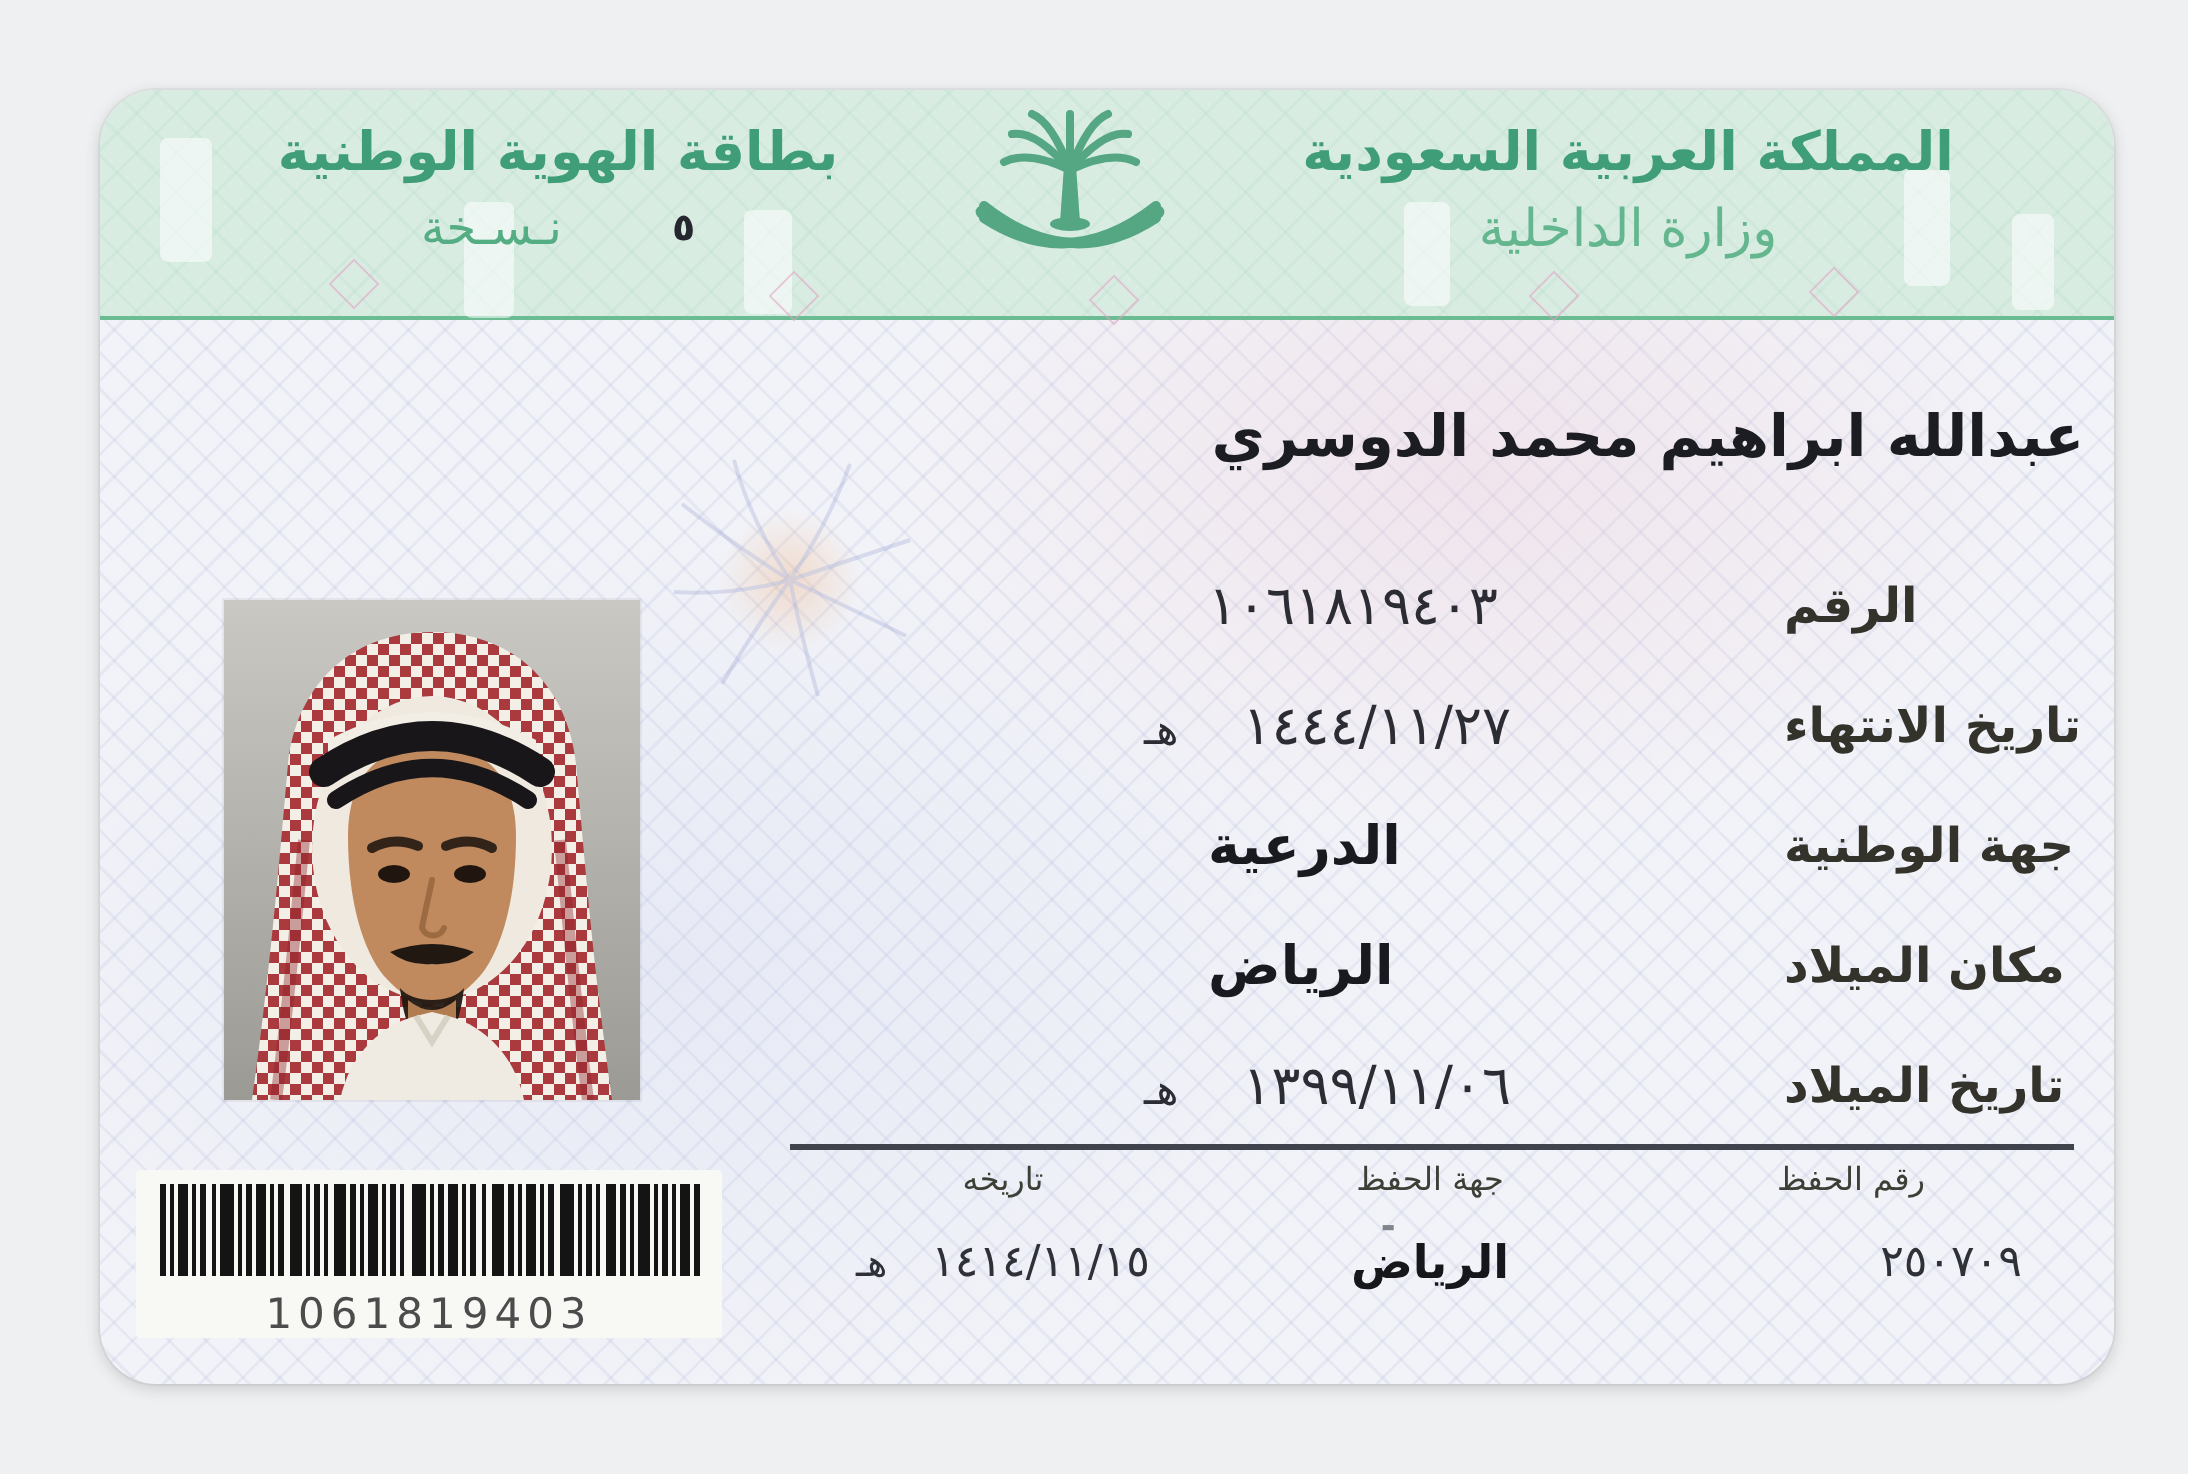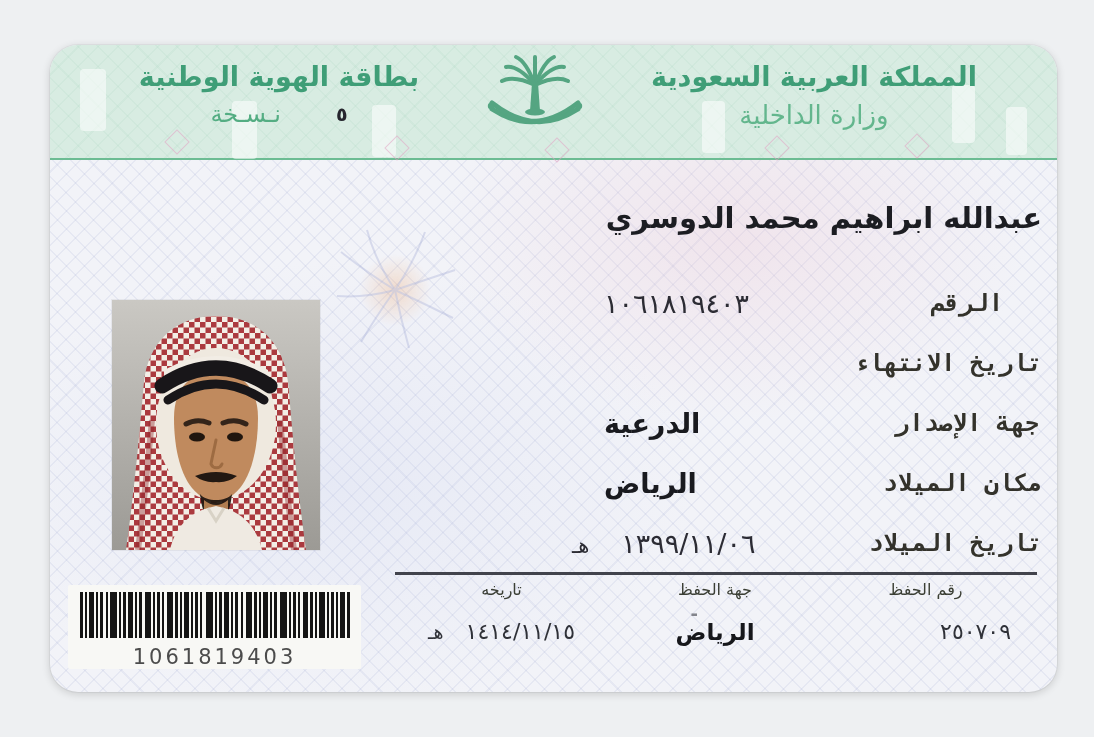--- a/index.html
+++ b/index.html
@@ -35,21 +35,21 @@
   .copylabel{font-size:24px;color:#54ad83;}
   .copynum{font-size:19px;color:#26262e;font-weight:bold;}
   .emblem{position:absolute;left:430px;top:4px;width:110px;height:106px;opacity:.92;}
   .ghost{position:absolute;background:rgba(255,255,255,.55);border-radius:4px;}
   .diamond{position:absolute;width:16px;height:16px;border:1.5px solid rgba(226,160,195,.55);transform:rotate(45deg);}
   
   .name{position:absolute;top:156px;right:15px;left:330px;direction:rtl;text-align:right;
         font-size:29px;font-weight:bold;color:#1c1d22;letter-spacing:.5px;}
   .fields{position:absolute;top:228px;right:15px;left:330px;direction:rtl;}
   .frow{display:grid;grid-template-columns:150px 440px 72px;align-items:center;height:60px;}
-  .flabel{font-size:24px;font-weight:bold;color:#33322b;text-align:center;white-space:nowrap;font-family:Liberation Mono, monospace;}
+  .flabel{font-size:24px;font-weight:bold;color:#33322b;text-align:left;white-space:nowrap;}
   .fvalue{text-align:left;padding-left:120px;font-size:27px;color:#2c2c34;letter-spacing:2px;white-space:nowrap;}
   .fvalue .num{letter-spacing:3px;}
   .fvalue.boldval{font-weight:bold;color:#191a1f;letter-spacing:1px;}
   .fsuffix{font-size:21px;color:#2c2c34;margin-right:32px;letter-spacing:0;}
   .watermark{position:absolute;left:255px;top:155px;width:180px;height:180px;opacity:.55;pointer-events:none;}
   
   .bottom{position:absolute;left:345px;top:527px;width:642px;border-top:3px solid #41434c;direction:rtl;}
   .brow{display:grid;grid-template-columns:215px 214px 213px;}
   .brow.labels{padding-top:5px;}
   .blabel{font-size:16px;color:#3b3f35;text-align:center;}
@@ -142,23 +142,24 @@
 
     <div class="name">عبدالله ابراهيم محمد الدوسري</div>
 
     <div class="fields">
       <div class="frow">
         <span class="flabel">الرقم</span>
         <span class="fvalue"><span class="num">١٠٦١٨١٩٤٠٣</span><span class="fsuffix"></span></span>
       </div>
       <div class="frow">
         <span class="flabel">تاريخ الانتهاء</span>
-      </div>
-      <div class="frow">
-        <span class="flabel">جهة الإصدار</span>
+        <span class="fvalue"><span class="num">١٤٤٤/١١/٢٧</span><span class="fsuffix">هـ</span></span>
+      </div>
+      <div class="frow">
+        <span class="flabel">جهة الوطنية</span>
         <span class="fvalue boldval"><span>الدرعية</span><span class="fsuffix"></span></span>
       </div>
       <div class="frow">
         <span class="flabel">مكان الميلاد</span>
         <span class="fvalue boldval"><span>الرياض</span><span class="fsuffix"></span></span>
       </div>
       <div class="frow">
         <span class="flabel">تاريخ الميلاد</span>
         <span class="fvalue"><span class="num">١٣٩٩/١١/٠٦</span><span class="fsuffix">هـ</span></span>
       </div>

